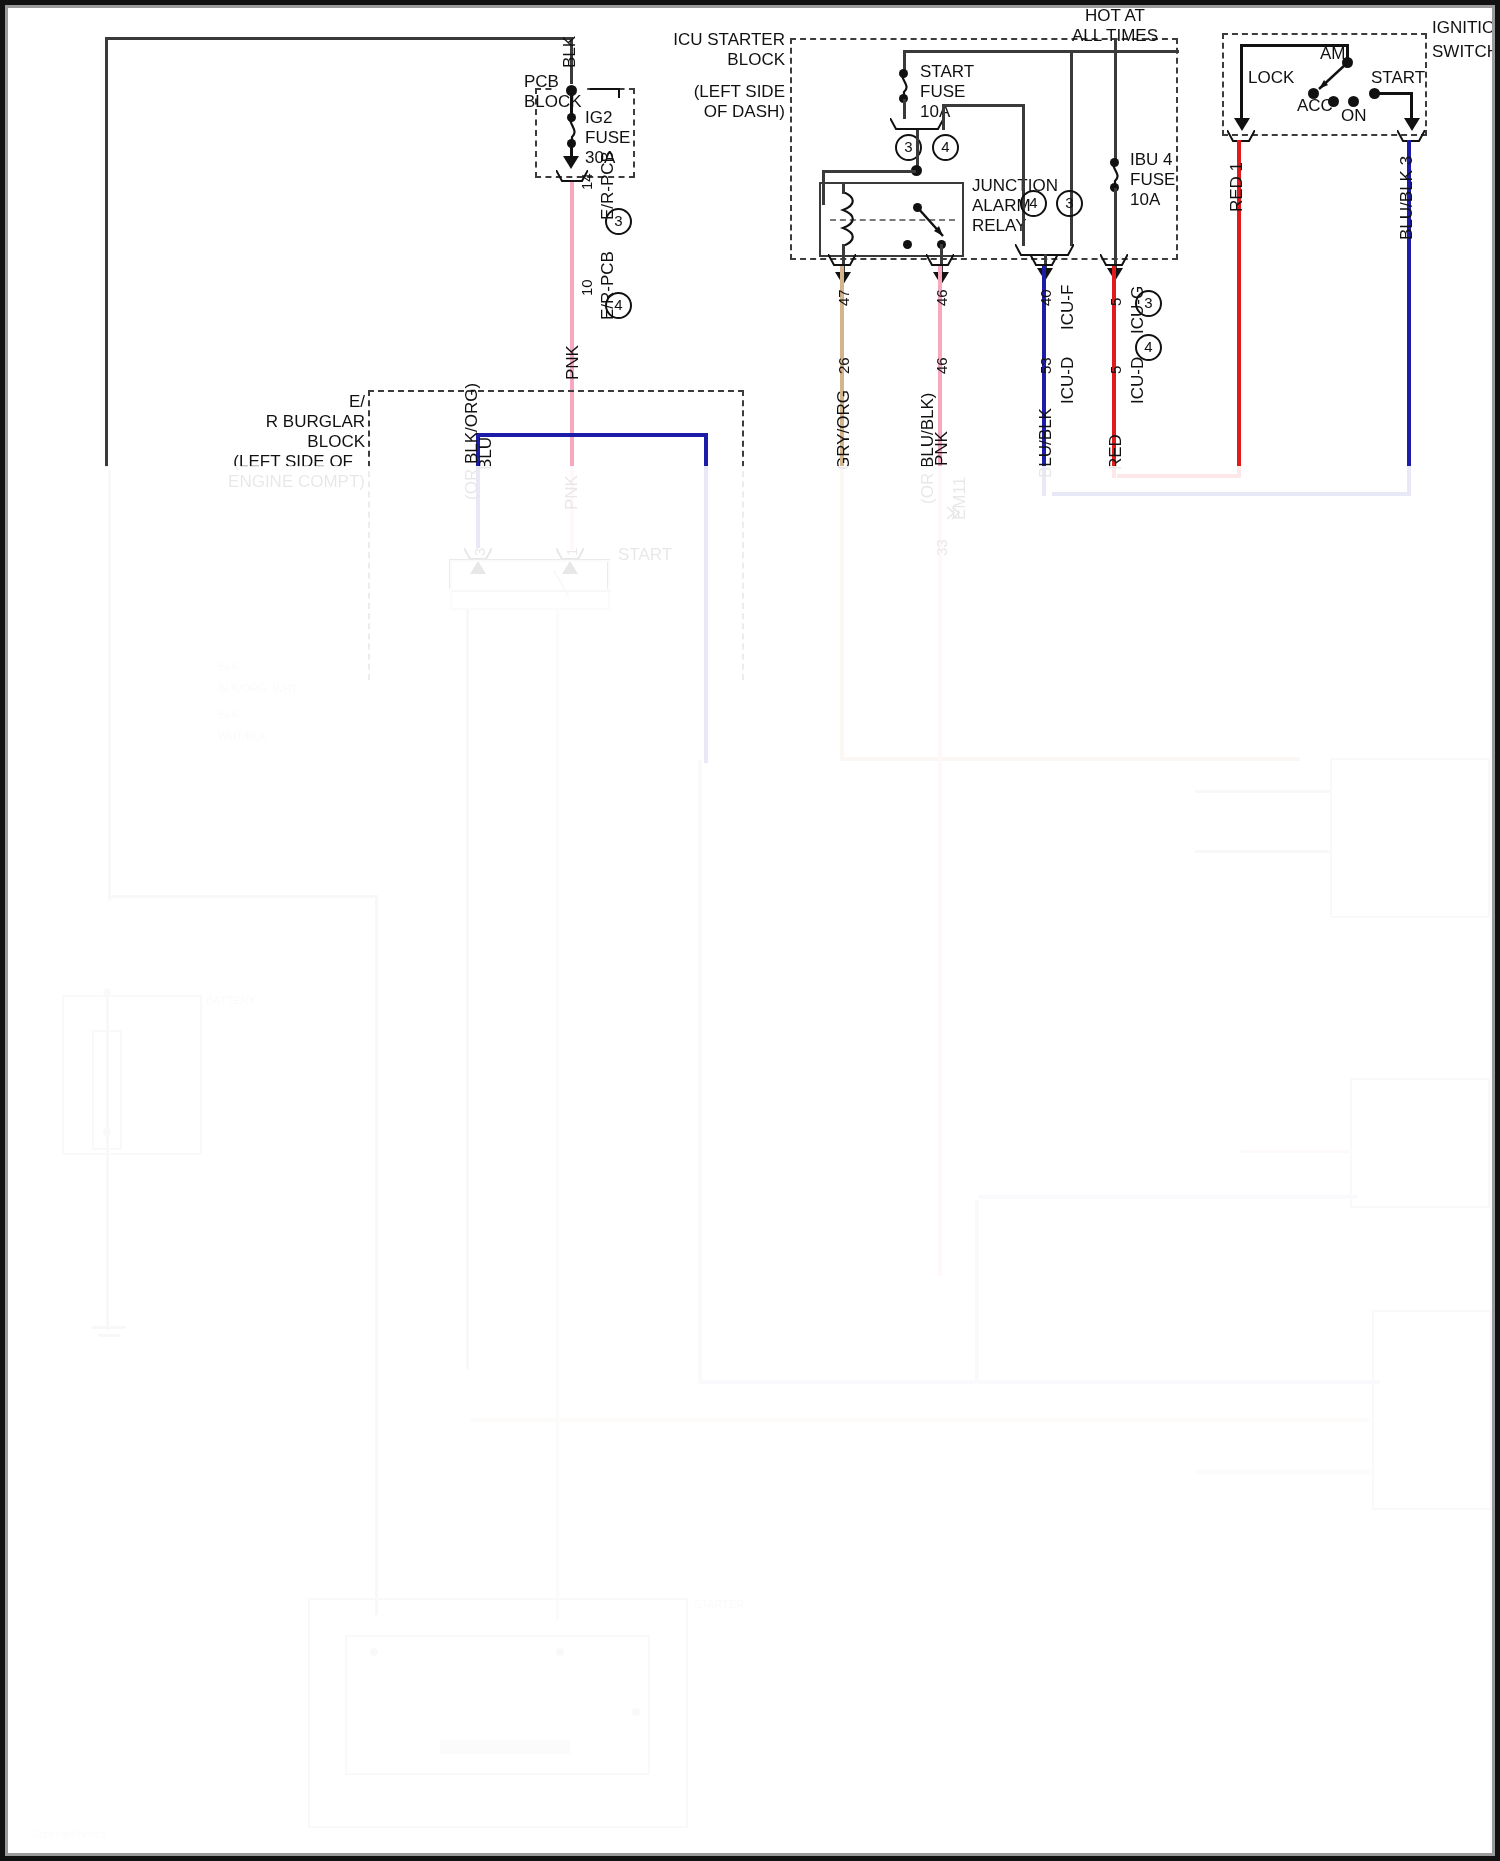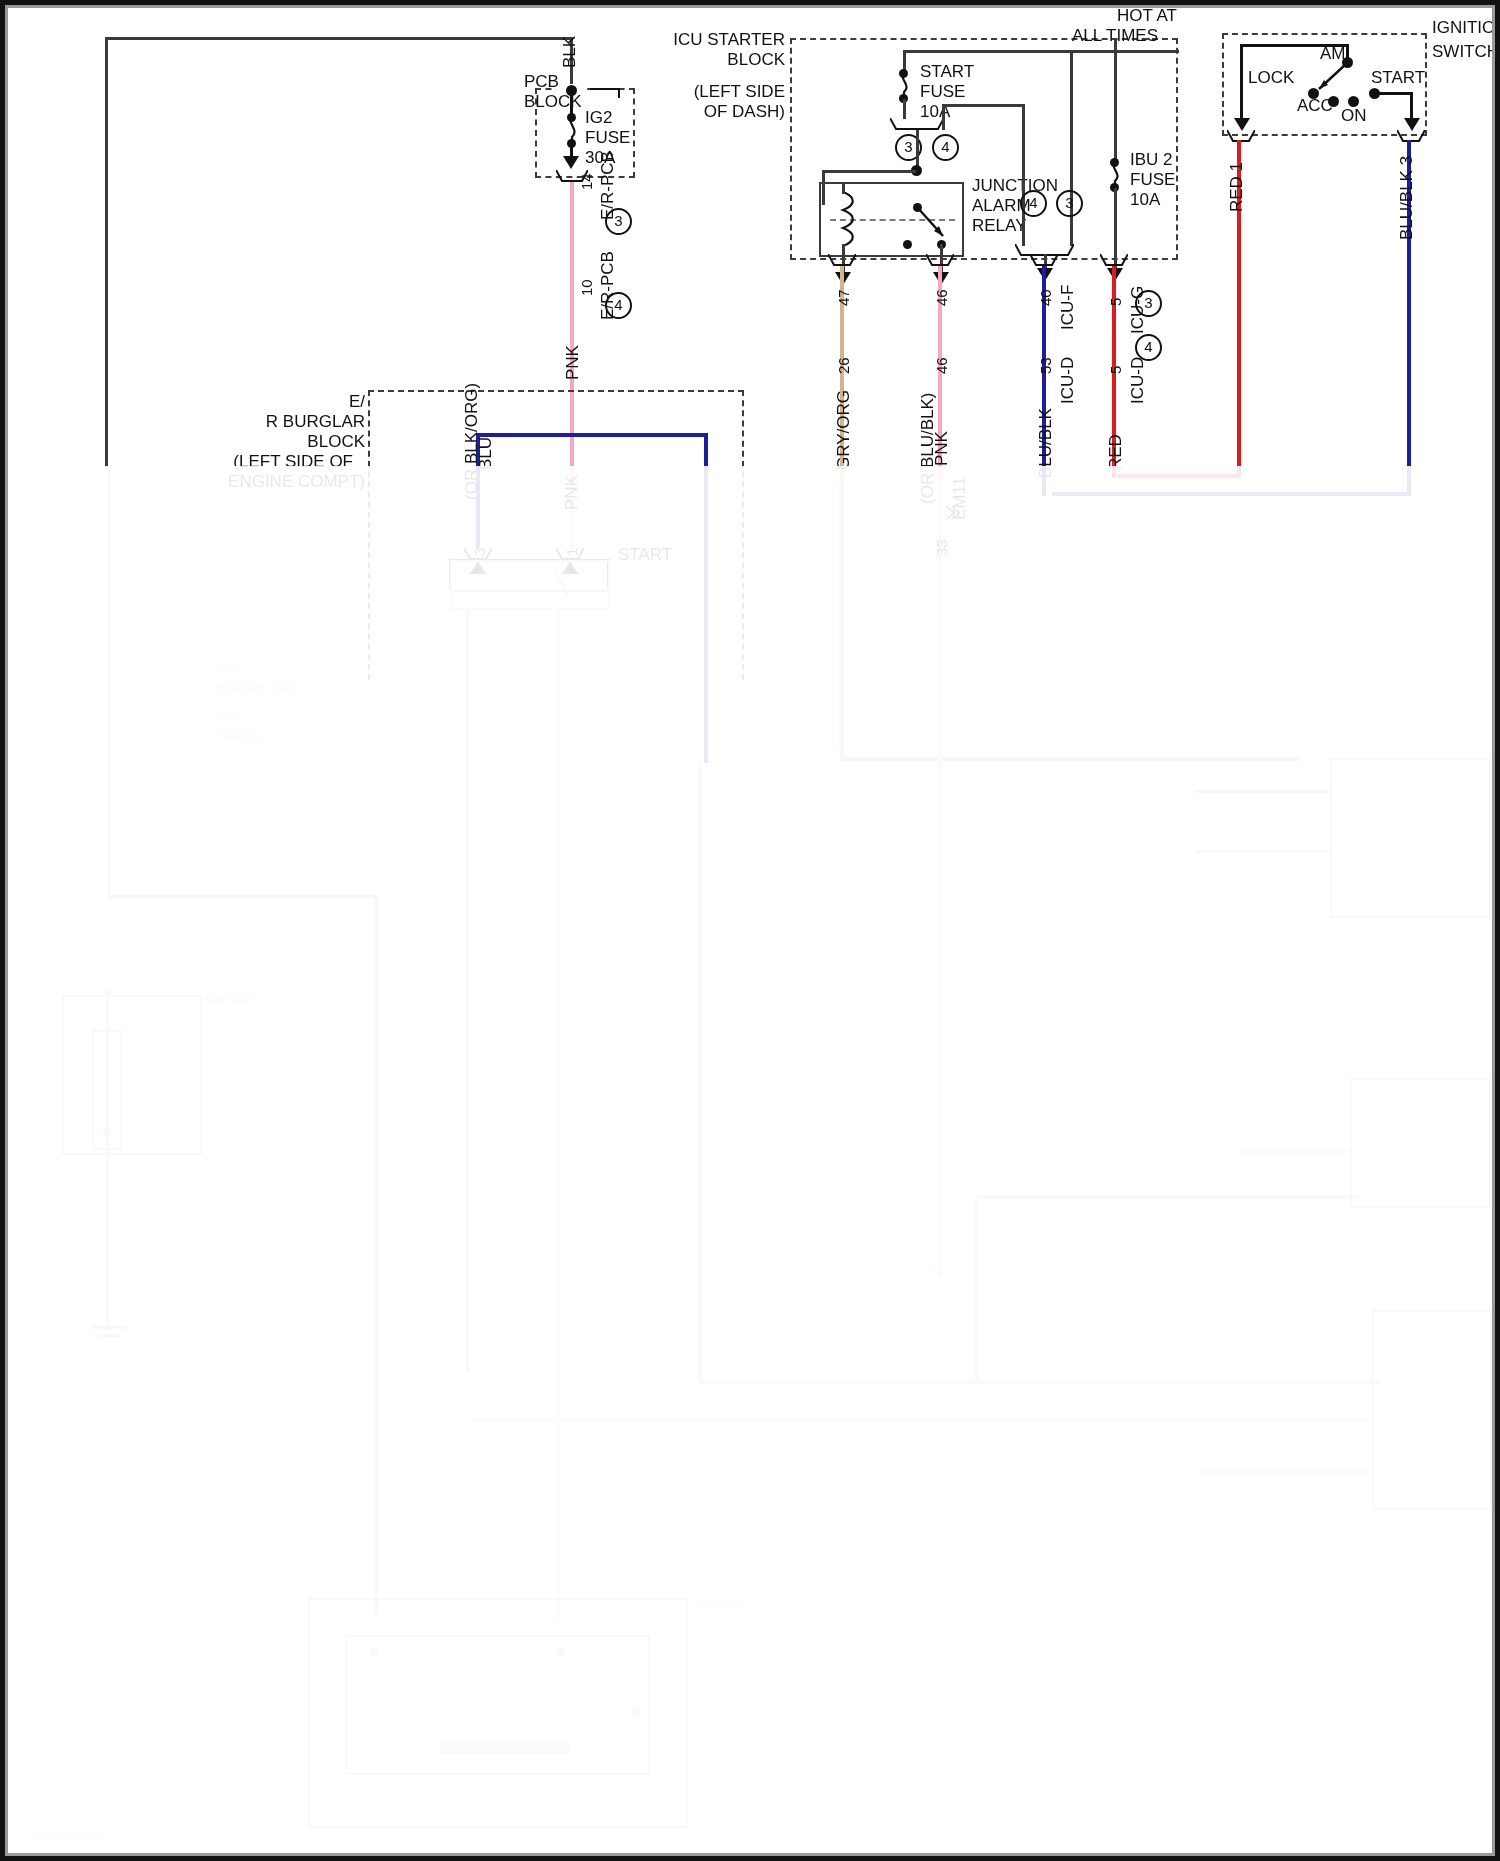--- a/index.html
+++ b/index.html
@@ -212,35 +212,35 @@
   <div class="cup" style="left:1044px;top:244px;">
     <svg width="30" height="13" viewBox="0 0 30 13">
       <path d="M0 11 L24 11 L30 0" fill="none" stroke="#111" stroke-width="2"></path>
     </svg>
   </div>
   <div class="circnum" style="left:1020px;top:190px;">4</div>
   <div class="circnum" style="left:1056px;top:190px;">3</div>
   <div class="wire vw" style="left:1044px;top:254px;height:22px;width:2.5px;background:#3a3a3a;"></div>
   <div class="arrow-dn" style="left:1037px;top:268px;"></div>
 
-  <div class="lbl ctr" style="left:1077px;top:6px;width:140px;">HOT AT</div>
+  <div class="lbl ctr" style="left:1045px;top:6px;width:140px;">HOT AT</div>
   <div class="lbl ctr" style="left:1045px;top:26px;width:140px;">ALL TIMES</div>
 
   <div class="wire vw" style="left:1114px;top:38px;height:122px;width:2.5px;background:#3a3a3a;"></div>
   <div class="dot sm" style="left:1110px;top:158px;"></div>
   <div class="fuse" style="left:1107px;top:161px;">
     <svg width="18" height="28" viewBox="0 0 18 28">
       <path d="M8 0 C 2 7, 16 13, 8 20 L 8 28" fill="none" stroke="#111" stroke-width="2.2"></path>
     </svg>
   </div>
   <div class="dot sm" style="left:1110px;top:183px;"></div>
   <div class="wire vw" style="left:1114px;top:188px;height:88px;width:2.5px;background:#3a3a3a;"></div>
   <div class="arrow-dn" style="left:1107px;top:268px;"></div>
 
-  <div class="lbl" style="left:1130px;top:150px;">IBU 2</div>
+  <div class="lbl" style="left:1130px;top:150px;">IBU 4</div>
   <div class="lbl" style="left:1130px;top:170px;">FUSE</div>
   <div class="lbl" style="left:1130px;top:190px;">10A</div>
 
   <div class="dashline-h" style="left:1222px;top:33px;width:205px;"></div>
   <div class="dashline-v" style="left:1222px;top:33px;height:103px;"></div>
   <div class="dashline-v" style="left:1425px;top:33px;height:103px;"></div>
   <div class="dashline-h" style="left:1222px;top:134px;width:205px;"></div>
 
   <div class="lbl" style="left:1432px;top:18px;">IGNITION</div>
   <div class="lbl" style="left:1432px;top:42px;">SWITCH</div>

